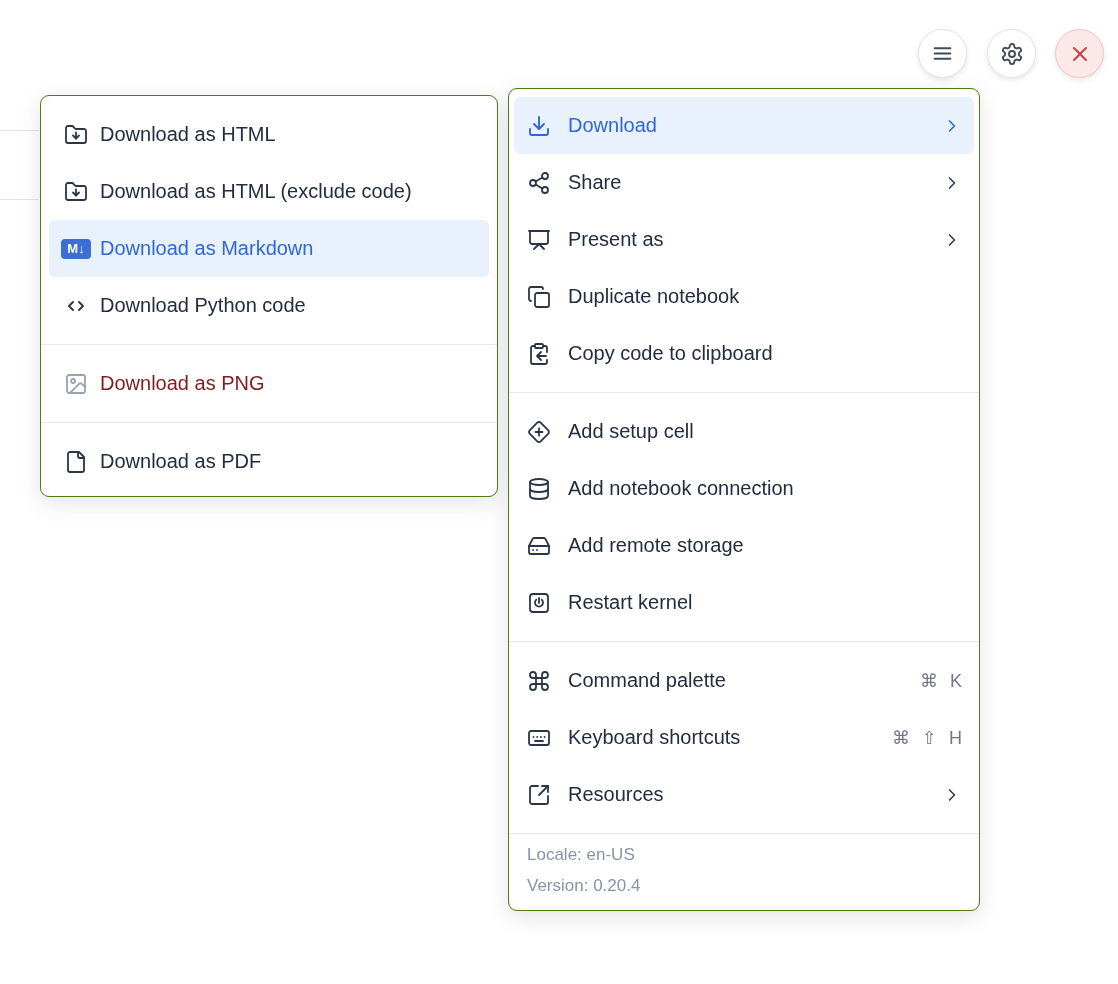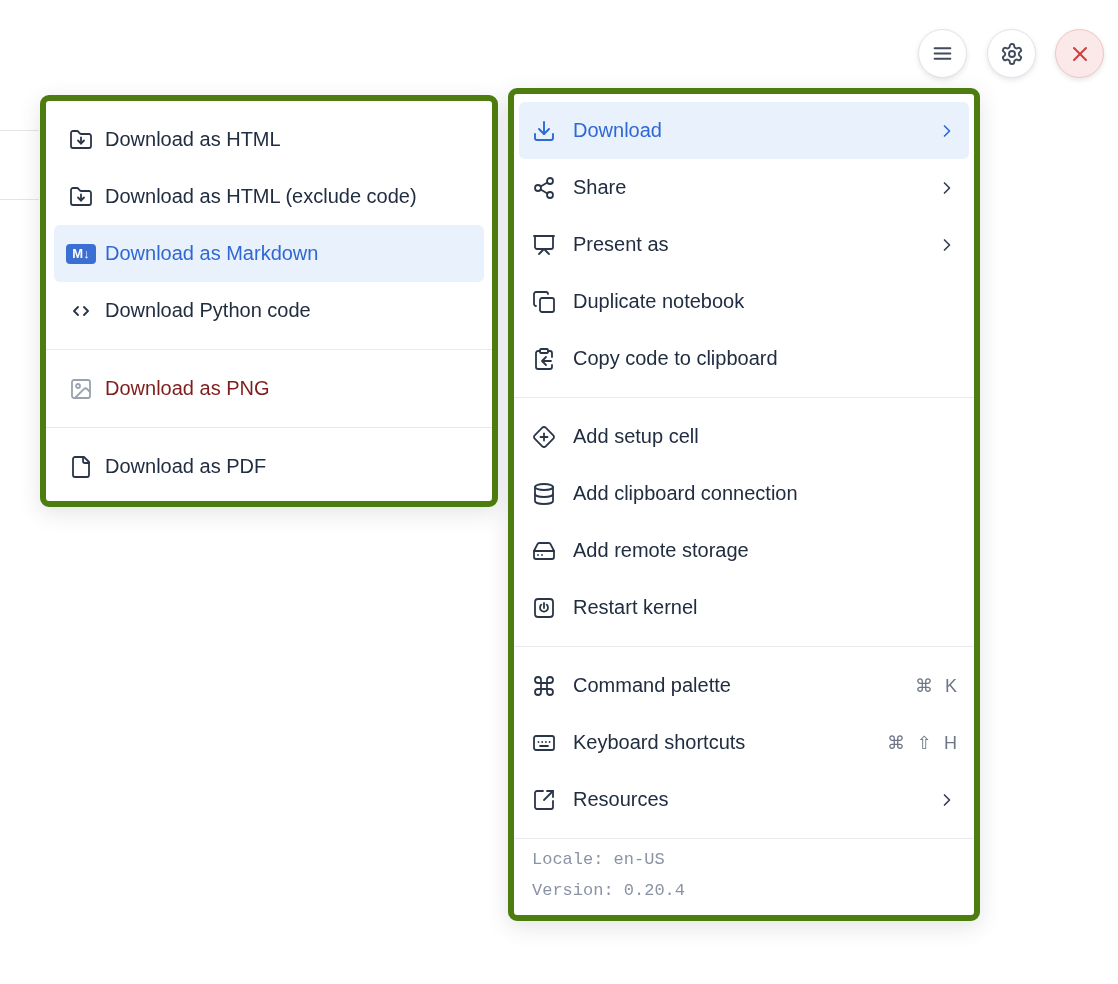--- a/index.html
+++ b/index.html
@@ -10,21 +10,21 @@
   
   .underlay-line { position:absolute; left:0; width:39px; height:1px; background:#e4e4e6; }
 
   
   .circle-btn { position:absolute; top:29px; width:49px; height:49px; border-radius:50%;
     background:#ffffff; border:1px solid #e2e3e7; box-shadow:0 2px 5px rgba(70,75,90,.14);
     display:flex; align-items:center; justify-content:center; color:#414b5c; cursor:pointer; }
   .circle-btn.danger { background:#fbe8e8; border-color:#efc6c6; color:#cc3e3e; }
 
   
-  .panel { position:absolute; background:#ffffff; border:6px solid #4d7c0f; border-radius:9px;
+  .panel { position:absolute; background:#ffffff; border:1px solid #4d7c0f; border-radius:9px;
     box-shadow:0 6px 22px rgba(60,67,84,.14); }
   .main-menu { left:508px; top:88px; width:472px; padding-top:8px; z-index:10; }
   .sub-menu  { left:40px;  top:95px; width:458px; padding:10px 0 6px; z-index:5; }
 
   
   .menu-row { height:57px; display:flex; align-items:center; border-radius:6px;
     color:#212d40; font-size:20px; cursor:pointer; }
   .main-menu .menu-row { margin:0 5px; padding:0 12px; }
   .sub-menu  .menu-row { margin:0 8px; padding:0 12px; }
   .mi { width:26px; height:26px; display:flex; align-items:center; justify-content:center;
@@ -36,21 +36,21 @@
 
   .menu-row.active { background:#e9f1fc; color:#2f68d4; }
   .menu-row.active .mi, .menu-row.active .chevron { color:#2f68d4; }
   .menu-row.disabled { color:#7f1d1d; cursor:default; }
   .menu-row.disabled .mi { color:#9aa2ae; }
 
   .divider { height:1px; background:#e7e9ec; margin:10px 0; }
 
   .menu-footer { border-top:1px solid #e7e9ec; margin-top:10px; padding:8px 18px 12px;
     color:#8a93a3; font-size:17px; }
-  .menu-footer .fline { line-height:25px;font-family:Liberation Mono, monospace; }
+  .menu-footer .fline { line-height:25px; }
   .menu-footer .fline + .fline { margin-top:6px; }
 
   .md-badge { width:30px; height:20px; background:#3b6fd3; border-radius:4px; color:#ffffff;
     font-size:13px; font-weight:bold; display:flex; align-items:center; justify-content:center;
     letter-spacing:0; }
 
   svg { display:block; }
 </style>
 </head>
 <body>
@@ -230,21 +230,21 @@
       <span class="label">Add setup cell</span>
     </div>
     <div class="menu-row">
       <span class="mi">
         <svg width="24" height="24" viewBox="0 0 24 24" fill="none" stroke="currentColor" stroke-width="1.8" stroke-linecap="round" stroke-linejoin="round">
             <ellipse cx="12" cy="5" rx="9" ry="3"></ellipse>
             <path d="M3 5v14a9 3 0 0 0 18 0V5"></path>
             <path d="M3 12a9 3 0 0 0 18 0"></path>
           </svg>
       </span>
-      <span class="label">Add clipboard connection</span>
+      <span class="label">Add notebook connection</span>
     </div>
     <div class="menu-row">
       <span class="mi">
         <svg width="24" height="24" viewBox="0 0 24 24" fill="none" stroke="currentColor" stroke-width="1.8" stroke-linecap="round" stroke-linejoin="round">
             <path d="M22 12H2"></path>
             <path d="M5.45 5.11 2 12v6a2 2 0 0 0 2 2h16a2 2 0 0 0 2-2v-6l-3.45-6.89A2 2 0 0 0 16.76 4H7.24a2 2 0 0 0-1.79 1.11z"></path>
             <path d="M6 16h.01"></path>
             <path d="M10 16h.01"></path>
           </svg>
       </span>

